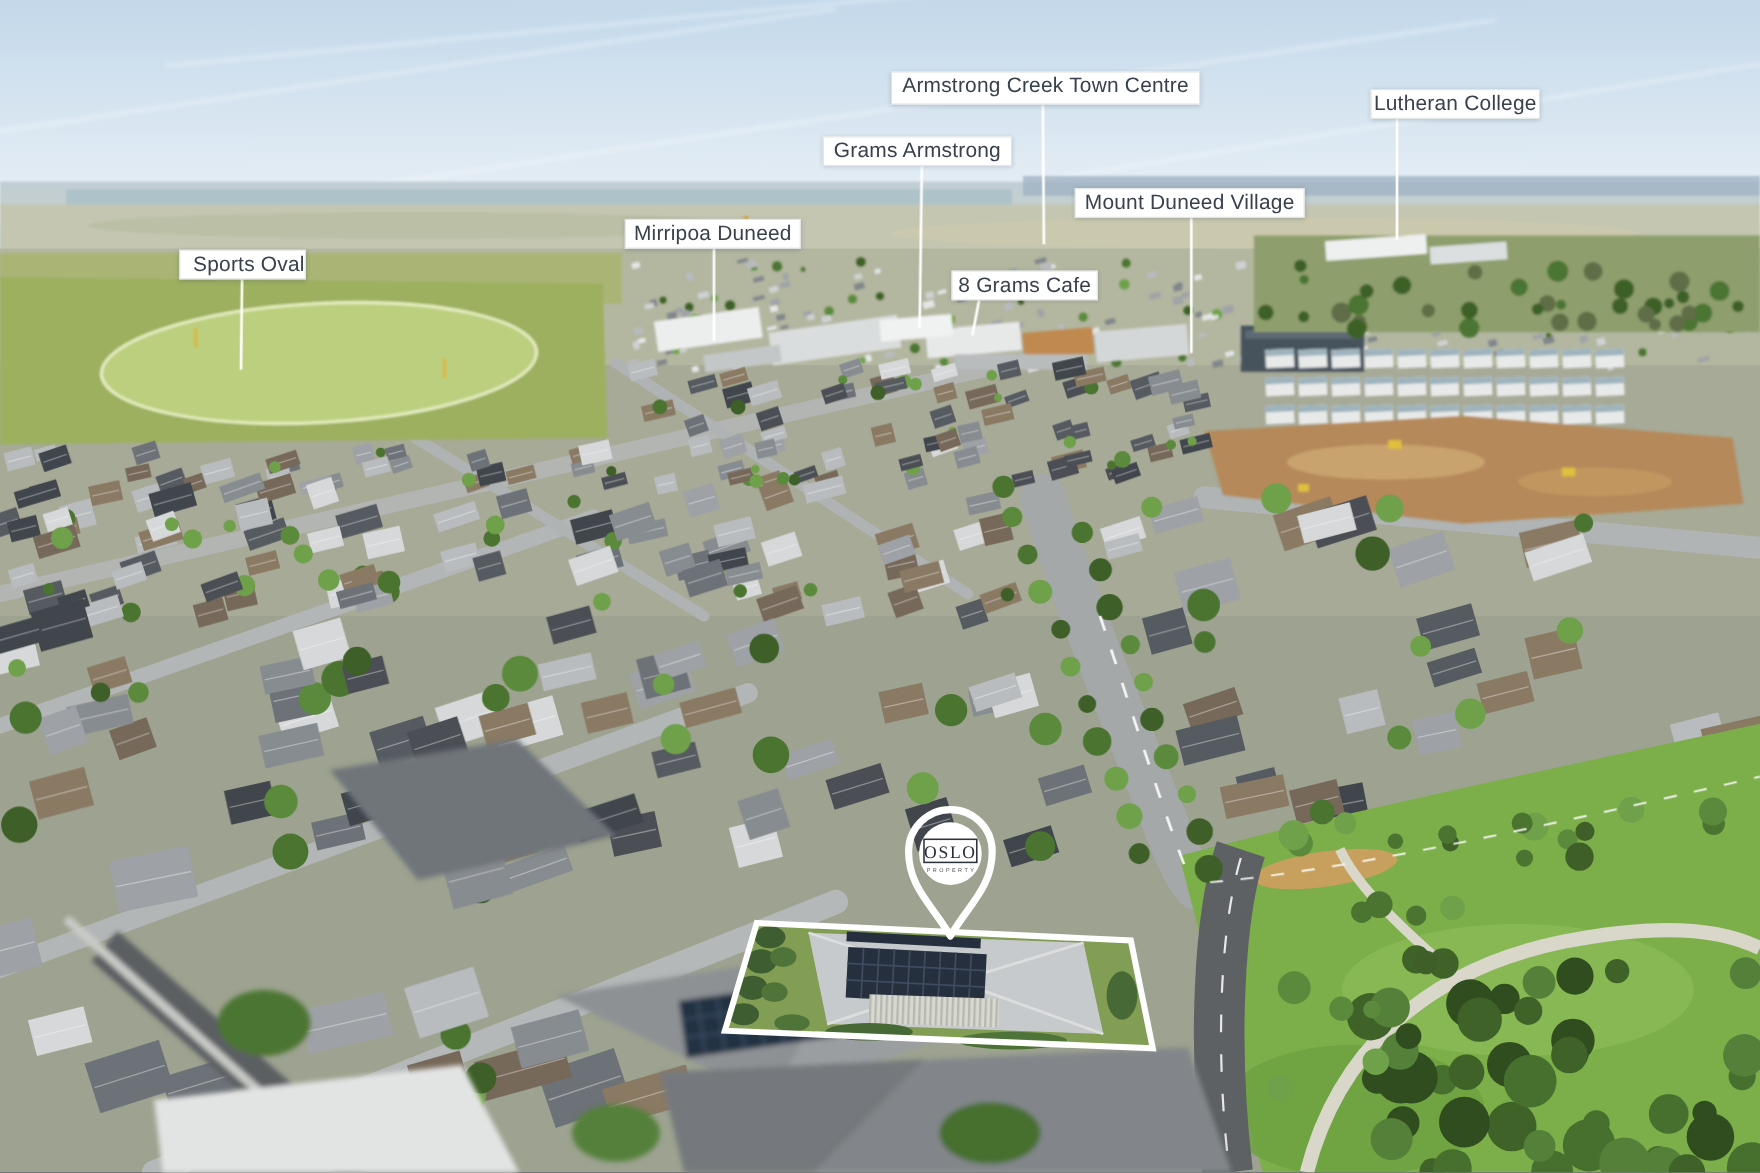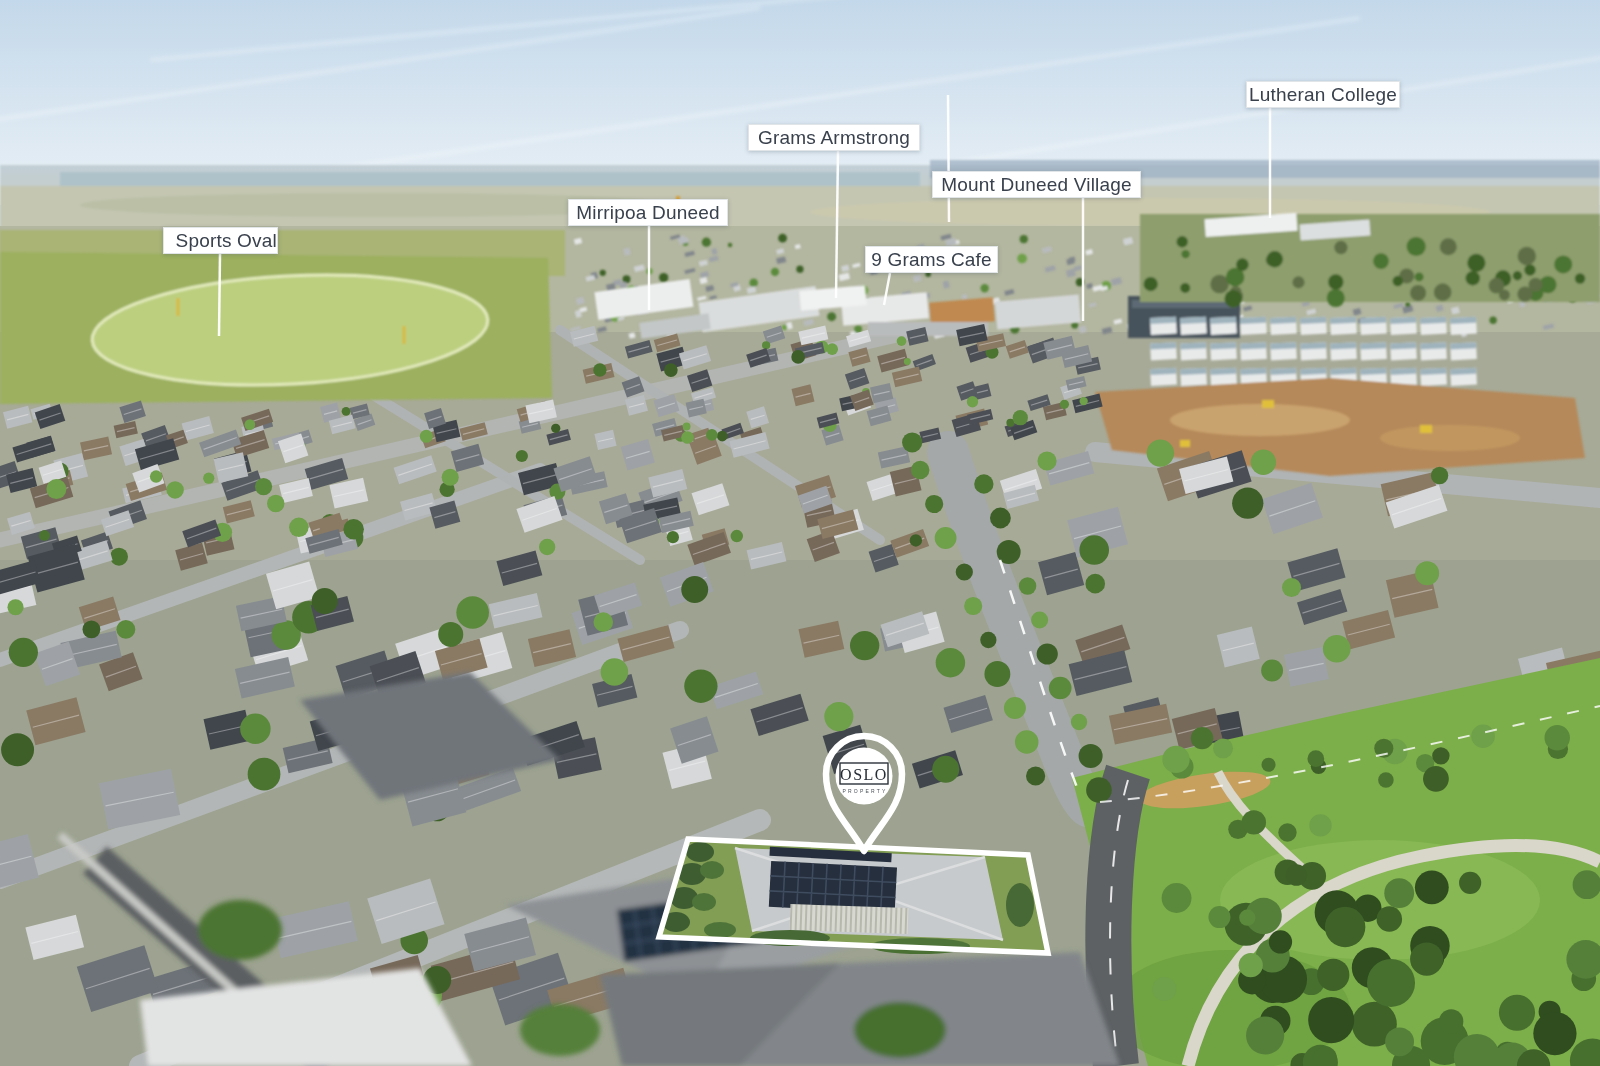--- a/index.html
+++ b/index.html
@@ -1238,17 +1238,18 @@
     <rect x="840" y="763" width="48" height="21" fill="none" stroke="#2c323b" stroke-width="1.4"></rect>
     <text x="864" y="780" text-anchor="middle" fill="#272d36" style="font-family:'Liberation Serif',serif;font-size:16px;letter-spacing:1.5px;">OSLO</text>
     <text x="865" y="793" text-anchor="middle" fill="#4a5058" style="font-family:'Liberation Sans',sans-serif;font-size:5px;letter-spacing:2.2px;">PROPERTY</text>
   </g>
 </svg>
 
 <div id="labels-layer">
       <div class="loc-label" style="left: 163px; top: 227px; width: 115px; height: 27px; text-align: right;">Sports Oval</div>
       <div class="loc-label" style="left: 568px; top: 199px; width: 160px; height: 27px;">Mirripoa Duneed</div>
       <div class="loc-label" style="left: 748px; top: 124px; width: 172px; height: 27px;">Grams Armstrong</div>
-      <div class="loc-label" style="left: 865px; top: 246px; width: 133px; height: 27px;">9 Grams Cafe</div>
-      <div class="loc-label" style="left: 932px; top: 171px; width: 209px; height: 27px;">Mount Duneed Village</div>
+      <div class="loc-label" style="left: 810px; top: 65px; width: 281px; height: 30px;">Armstrong Creek Town Centre</div>
+      <div class="loc-label" style="left: 865px; top: 246px; width: 133px; height: 27px;">8 Grams Cafe</div>
+      <div class="loc-label" style="left: 977px; top: 171px; width: 209px; height: 27px;">Mount Duneed Village</div>
       <div class="loc-label" style="left: 1246px; top: 81px; width: 154px; height: 27px;">Lutheran College</div>
     </div>
 </div>
 
 </body></html>

